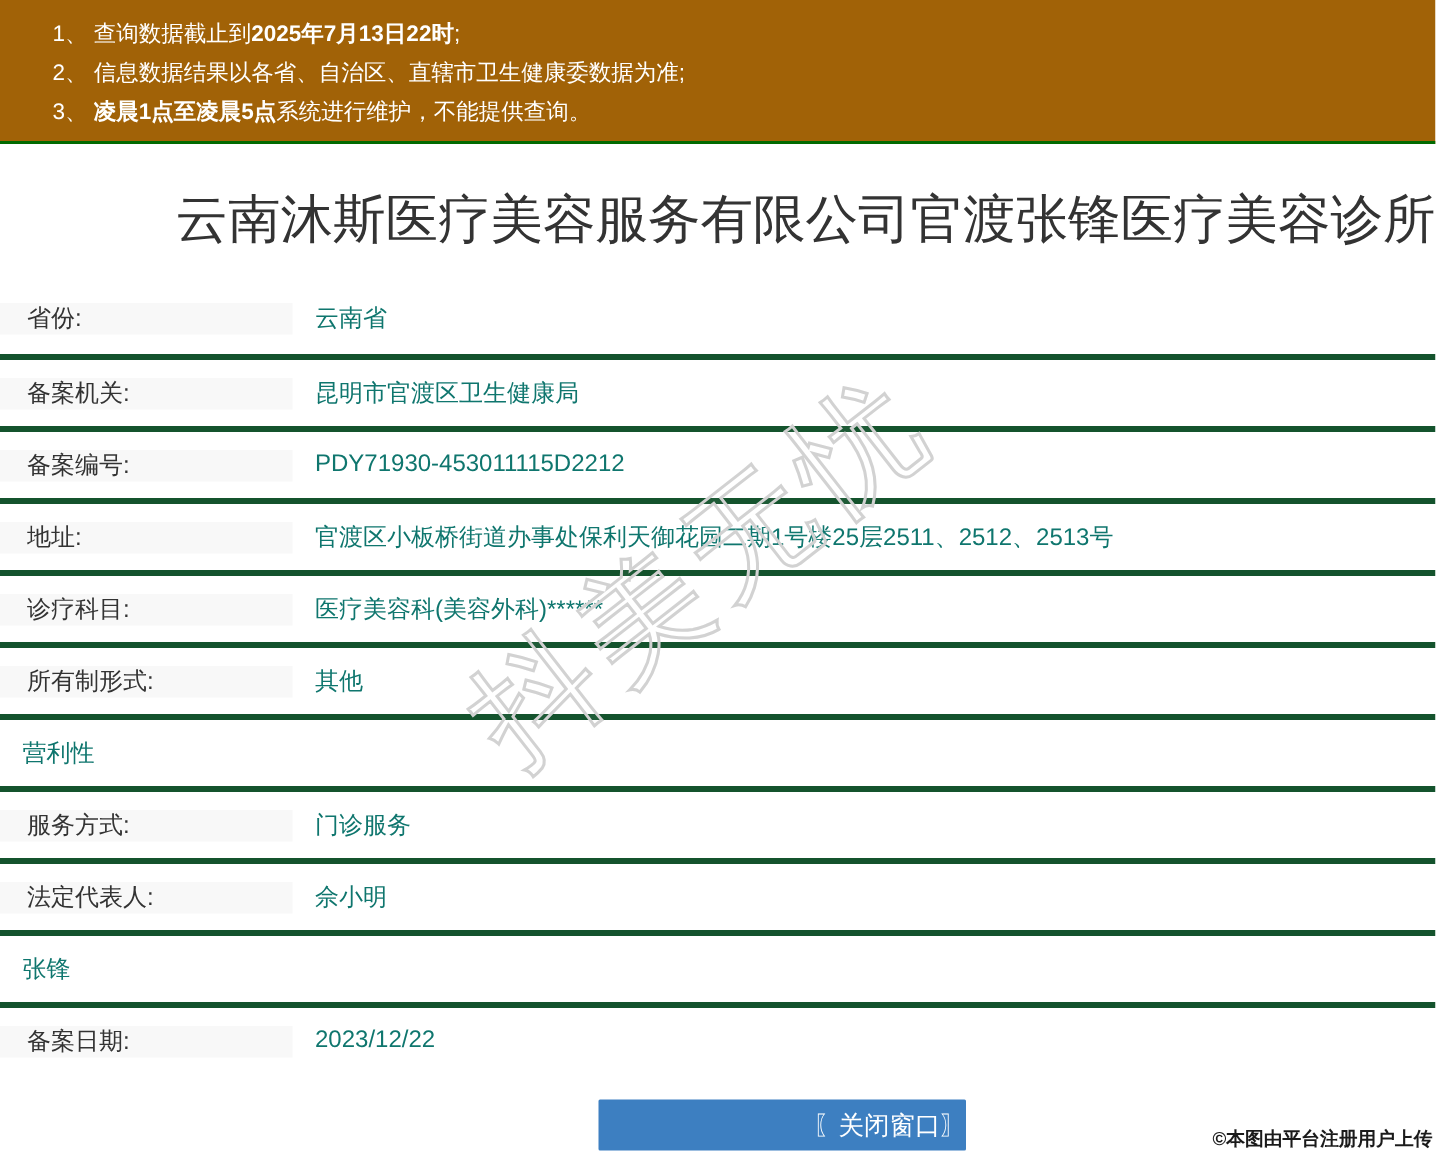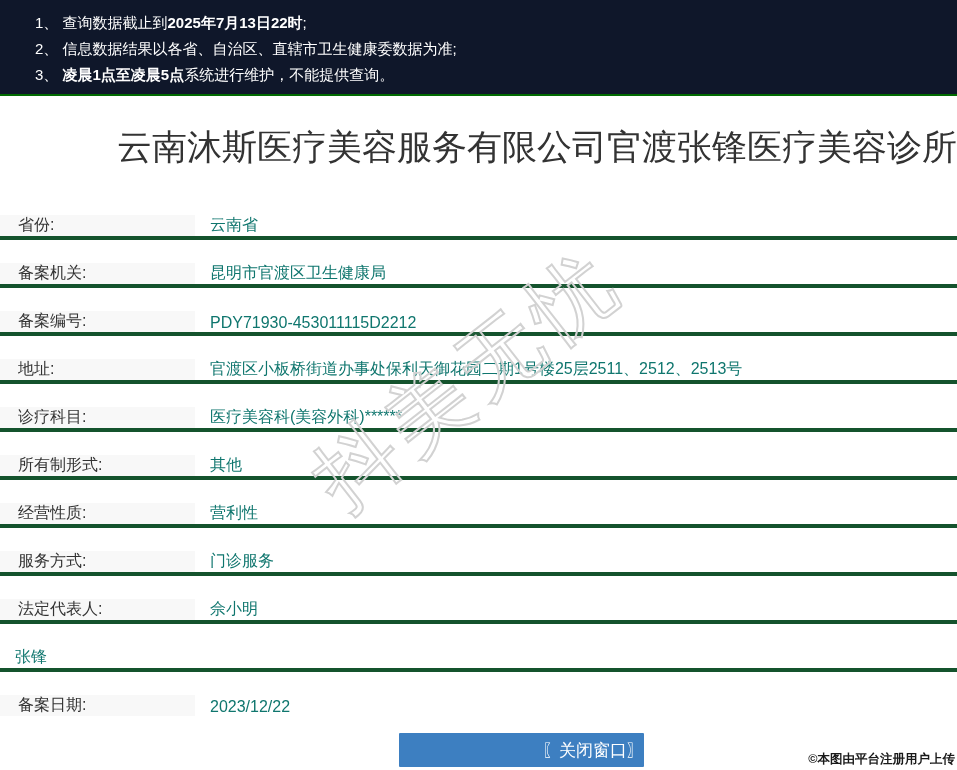--- a/index.html
+++ b/index.html
@@ -9,21 +9,21 @@
     overflow: hidden;
     background: #ffffff;
     font-family: "Liberation Sans", "DejaVu Sans", sans-serif;
     color: #333333;
   }
 
   
   .notice-bar {
     width: 957px;
     height: 96px;
-    background: #0f172a;
+    background: #a16207;
     padding: 10px 10px 0 35px;
     border-bottom: 2px solid #016a01;
   }
   .notice-line {
     color: #ffffff;
     font-size: 15px;
     line-height: 26px;
     white-space: nowrap;
   }
   .notice-line .bold-seg { font-weight: bold; }
@@ -37,21 +37,21 @@
     font-weight: normal;
     color: #333333;
     letter-spacing: 0px;
     white-space: nowrap;
   }
 
   
   .info-table { width: 957px; }
   .trow {
     display: flex;
-    align-items: flex-end;
+    align-items: center;
     height: 48px;
   }
   .trow + .trow { border-top: 4px solid #14532d; }
   .tlabel {
     width: 195px;
     flex: 0 0 195px;
     background: #f8f8f8;
     display: flex;
     align-items: center;
     padding-left: 18px;
@@ -153,21 +153,20 @@
   </div>
   <div class="trow">
     <div class="tlabel">诊疗科目:</div>
     <div class="tvalue">医疗美容科(美容外科)******</div>
   </div>
   <div class="trow">
     <div class="tlabel">所有制形式:</div>
     <div class="tvalue">其他</div>
   </div>
   <div class="trow">
-    <div class="tlabel">经营性质:</div>
     <div class="tvalue">营利性</div>
   </div>
   <div class="trow">
     <div class="tlabel">服务方式:</div>
     <div class="tvalue">门诊服务</div>
   </div>
   <div class="trow">
     <div class="tlabel">法定代表人:</div>
     <div class="tvalue">佘小明</div>
   </div>

